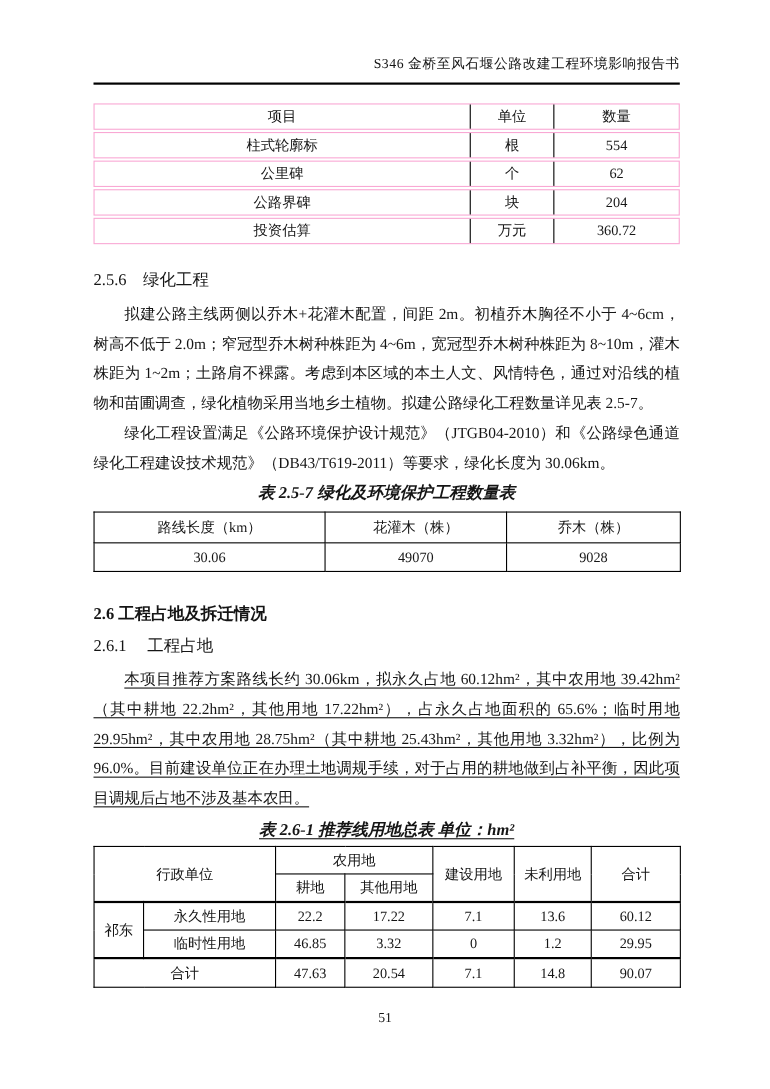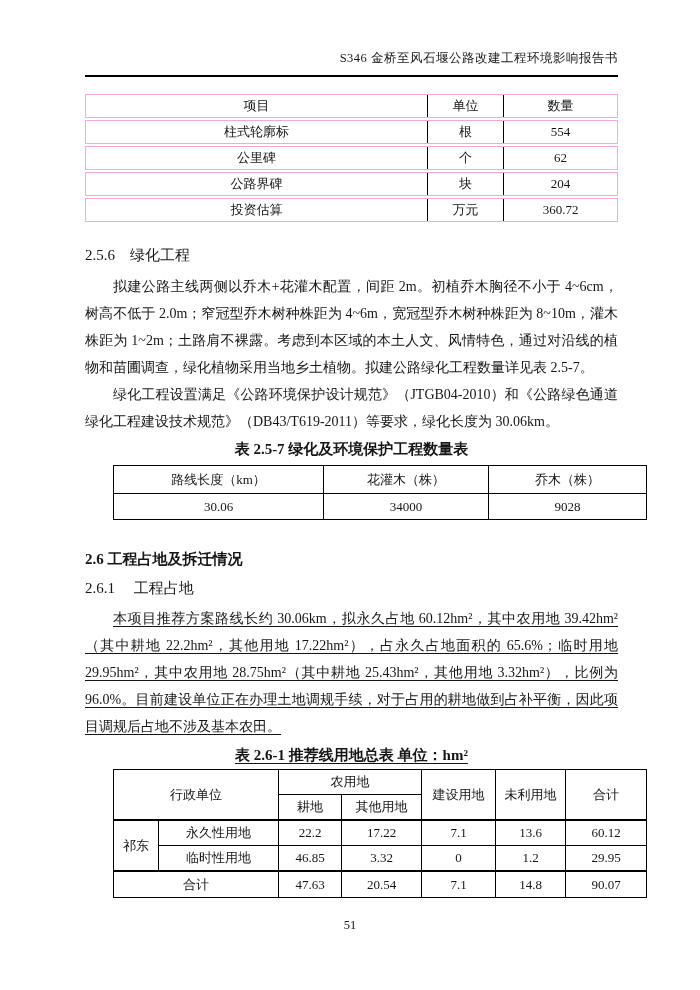--- a/index.html
+++ b/index.html
@@ -32,25 +32,25 @@
   .h-sub{margin:22px 0 0 0;font-size:15px;line-height:22px;font-weight:normal;}
   .h-sec{margin:28px 0 0 0;font-size:15px;line-height:22px;font-weight:bold;}
   .h-sub2{margin:7px 0 0 0;font-size:15px;line-height:22px;font-weight:normal;}
 
   
   .para{margin:7px 0 0 0;font-size:14px;line-height:27px;text-align:justify;text-indent:2em;}
   .para.flow{margin-top:0;}
   .para.ul{text-decoration:underline;text-underline-offset:3px;text-decoration-thickness:1px;margin-top:6px;}
 
   
-  .caption{margin-top:3px;text-align:center;font-size:15px;font-weight:bold;line-height:22px;}
+  .caption{margin-top:3px;text-align:center;font-size:15px;font-weight:bold;line-height:22px;font-style:italic;}
   .caption.ul{text-decoration:underline;text-underline-offset:3px;margin-top:4px;}
 
   
-  table{border-collapse:collapse;table-layout:fixed;margin-left:28px;}
+  table{border-collapse:collapse;table-layout:fixed;}
   .t2{margin-top:5px;width:533px;font-size:13px;border:1.5px solid #000;}
   .t2 td{border:1px solid #000;text-align:center;vertical-align:middle;padding:0;}
   .t2 .hrow td{height:27px;}
   .t2 .drow td{height:25px;}
 
   
   .t3{margin-top:3px;width:533px;font-size:13px;border:1.5px solid #000;}
   .t3 td{border:1px solid #000;text-align:center;vertical-align:middle;padding:0;height:24px;}
   .t3 tr.hrow1 td{height:24px;}
   .t3 td.hdr-bottom{border-bottom:2px solid #000;}
@@ -109,21 +109,21 @@
           <col style="width:158px">
         </colgroup>
       <tbody>
           <tr class="hrow">
         <td>路线长度（km）</td>
         <td>花灌木（株）</td>
         <td>乔木（株）</td>
       </tr>
       <tr class="drow">
         <td>30.06</td>
-        <td>34000</td>
+        <td>49070</td>
         <td>9028</td>
       </tr>
     </tbody>
       </table>
 
     <h2 class="h-sec">2.6 工程占地及拆迁情况</h2>
     <h3 class="h-sub2">2.6.1　 工程占地</h3>
     <p class="para ul">本项目推荐方案路线长约 30.06km，拟永久占地 60.12hm²，其中农用地 39.42hm²（其中耕地 22.2hm²，其他用地 17.22hm²），占永久占地面积的 65.6%；临时用地 29.95hm²，其中农用地 28.75hm²（其中耕地 25.43hm²，其他用地 3.32hm²），比例为 96.0%。目前建设单位正在办理土地调规手续，对于占用的耕地做到占补平衡，因此项目调规后占地不涉及基本农田。</p>
 
     <div class="caption ul">表 2.6-1    推荐线用地总表    单位：hm²</div>

